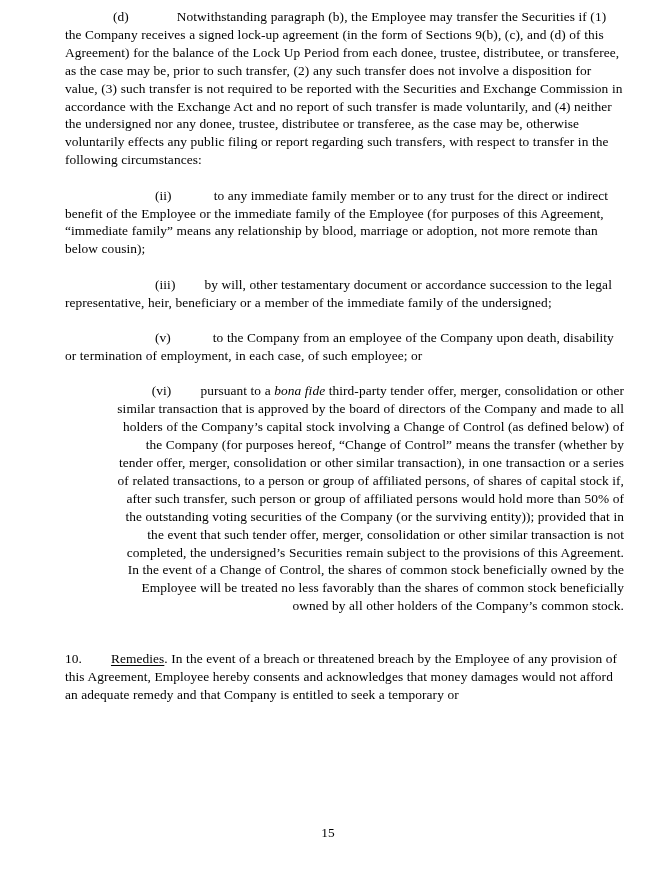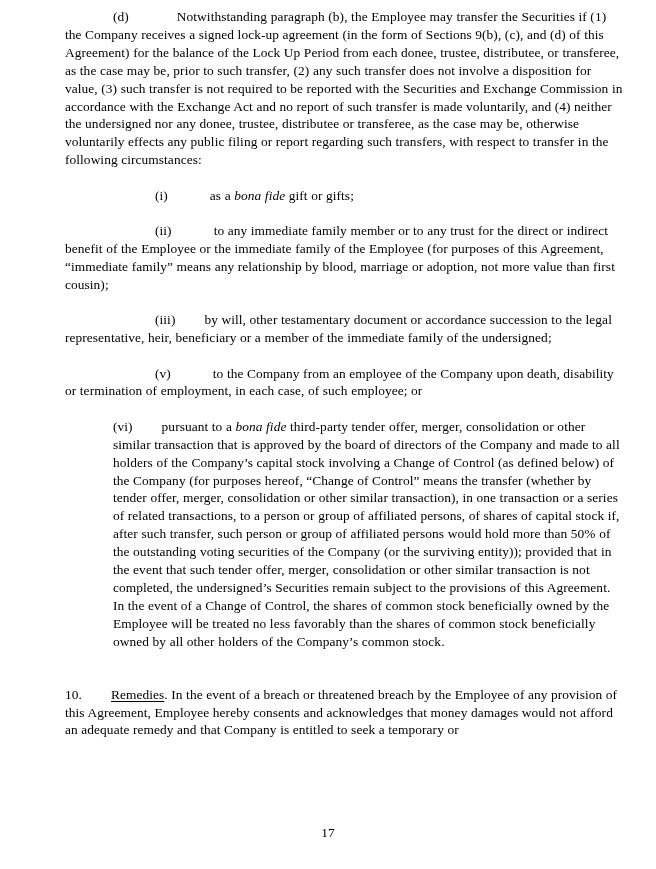--- a/index.html
+++ b/index.html
@@ -43,20 +43,21 @@
   
   .item {
     margin-bottom: 17.5px;
   }
 
   
   .item-deep {
     padding-left: 48px;
     text-indent: -48px;
     margin-bottom: 17.5px;
+    text-align: right;
   }
 
   
   .section {
     margin-top: 0;
     margin-bottom: 8px;
   }
 
   .tab-a {
     display: inline-block;
@@ -106,26 +107,23 @@
 </style>
 </head>
 <body>
 
 <div id="page">
 
   <p class="para para-d">
     <span class="marker-indent"></span><span>(d)</span><span class="tab-a"></span><span>Notwithstanding paragraph (b), the Employee may transfer the Securities if (1) the Company receives a signed lock-up agreement (in the form of Sections 9(b), (c), and (d) of this Agreement) for the balance of the Lock Up Period from each donee, trustee, distributee, or transferee, as the case may be, prior to such transfer, (2) any such transfer does not involve a disposition for value, (3) such transfer is not required to be reported with the Securities and Exchange Commission in accordance with the Exchange Act and no report of such transfer is made voluntarily, and (4) neither the undersigned nor any donee, trustee, distributee or transferee, as the case may be, otherwise voluntarily effects any public filing or report regarding such transfers, with respect to transfer in the following circumstances:</span>
   </p>
 
-  <p class="para item">
-    <span class="marker-indent-deep"></span><span>(i)</span><span class="tab-b"></span><span>as a <em class="italic">bona fide</em> gift or gifts;</span>
-  </p>
 
   <p class="para item">
-    <span class="marker-indent-deep"></span><span>(ii)</span><span class="tab-b"></span><span>to any immediate family member or to any trust for the direct or indirect benefit of the Employee or the immediate family of the Employee (for purposes of this Agreement, “immediate family” means any relationship by blood, marriage or adoption, not more value than first cousin);</span>
+    <span class="marker-indent-deep"></span><span>(ii)</span><span class="tab-b"></span><span>to any immediate family member or to any trust for the direct or indirect benefit of the Employee or the immediate family of the Employee (for purposes of this Agreement, “immediate family” means any relationship by blood, marriage or adoption, not more remote than below cousin);</span>
   </p>
 
   <p class="para item">
     <span class="marker-indent-deep"></span><span>(iii)</span><span class="tab-c"></span><span>by will, other testamentary document or accordance succession to the legal representative, heir, beneficiary or a member of the immediate family of the undersigned;</span>
   </p>
 
 
   <p class="para item">
     <span class="marker-indent-deep"></span><span>(v)</span><span class="tab-b"></span><span>to the Company from an employee of the Company upon death, disability or termination of employment, in each case, of such employee; or</span>
   </p>
@@ -133,15 +131,15 @@
   <p class="para item-deep">
     <span class="marker-indent"></span><span>(vi)</span><span class="tab-c"></span><span>pursuant to a <em class="italic">bona fide</em> third-party tender offer, merger, consolidation or other similar transaction that is approved by the board of directors of the Company and made to all holders of the Company’s capital stock involving a Change of Control (as defined below) of the Company (for purposes hereof, “Change of Control” means the transfer (whether by tender offer, merger, consolidation or other similar transaction), in one transaction or a series of related transactions, to a person or group of affiliated persons, of shares of capital stock if, after such transfer, such person or group of affiliated persons would hold more than 50% of the outstanding voting securities of the Company (or the surviving entity)); provided that in the event that such tender offer, merger, consolidation or other similar transaction is not completed, the undersigned’s Securities remain subject to the provisions of this Agreement. In the event of a Change of Control, the shares of common stock beneficially owned by the Employee will be treated no less favorably than the shares of common stock beneficially owned by all other holders of the Company’s common stock.</span>
   </p>
 
   <div class="spacer-lg"></div>
 
   <p class="para section">
     <span>10.</span><span class="tab-c"></span><u class="underline">Remedies</u><span>. In the event of a breach or threatened breach by the Employee of any provision of this Agreement, Employee hereby consents and acknowledges that money damages would not afford an adequate remedy and that Company is entitled to seek a temporary or</span>
   </p>
 
-  <div id="page-number">17</div>
+  <div id="page-number">15</div>
 
 </div>
 
 </body></html>

